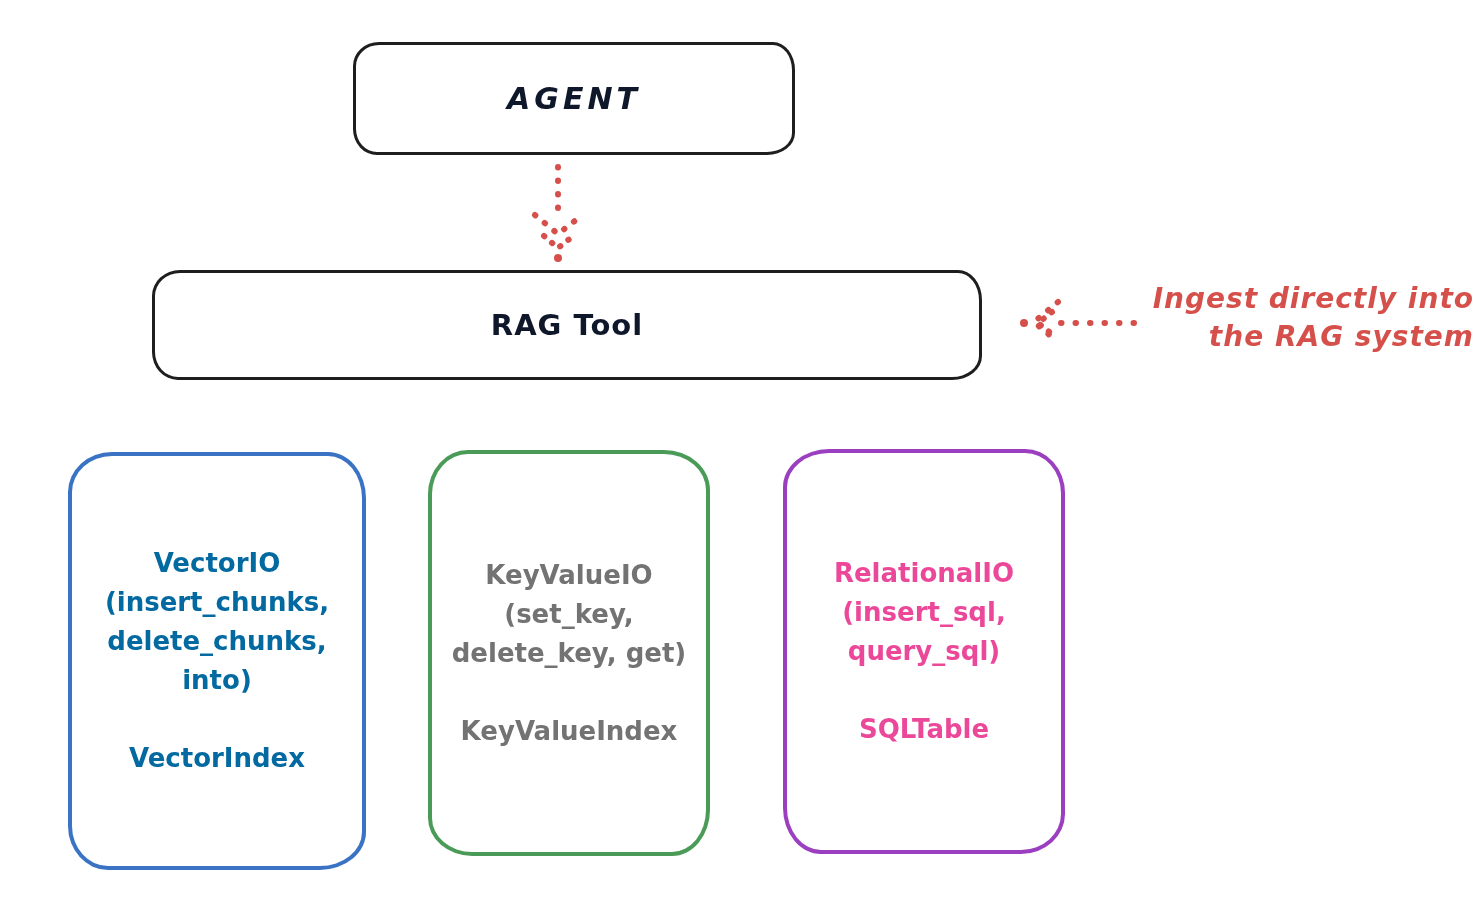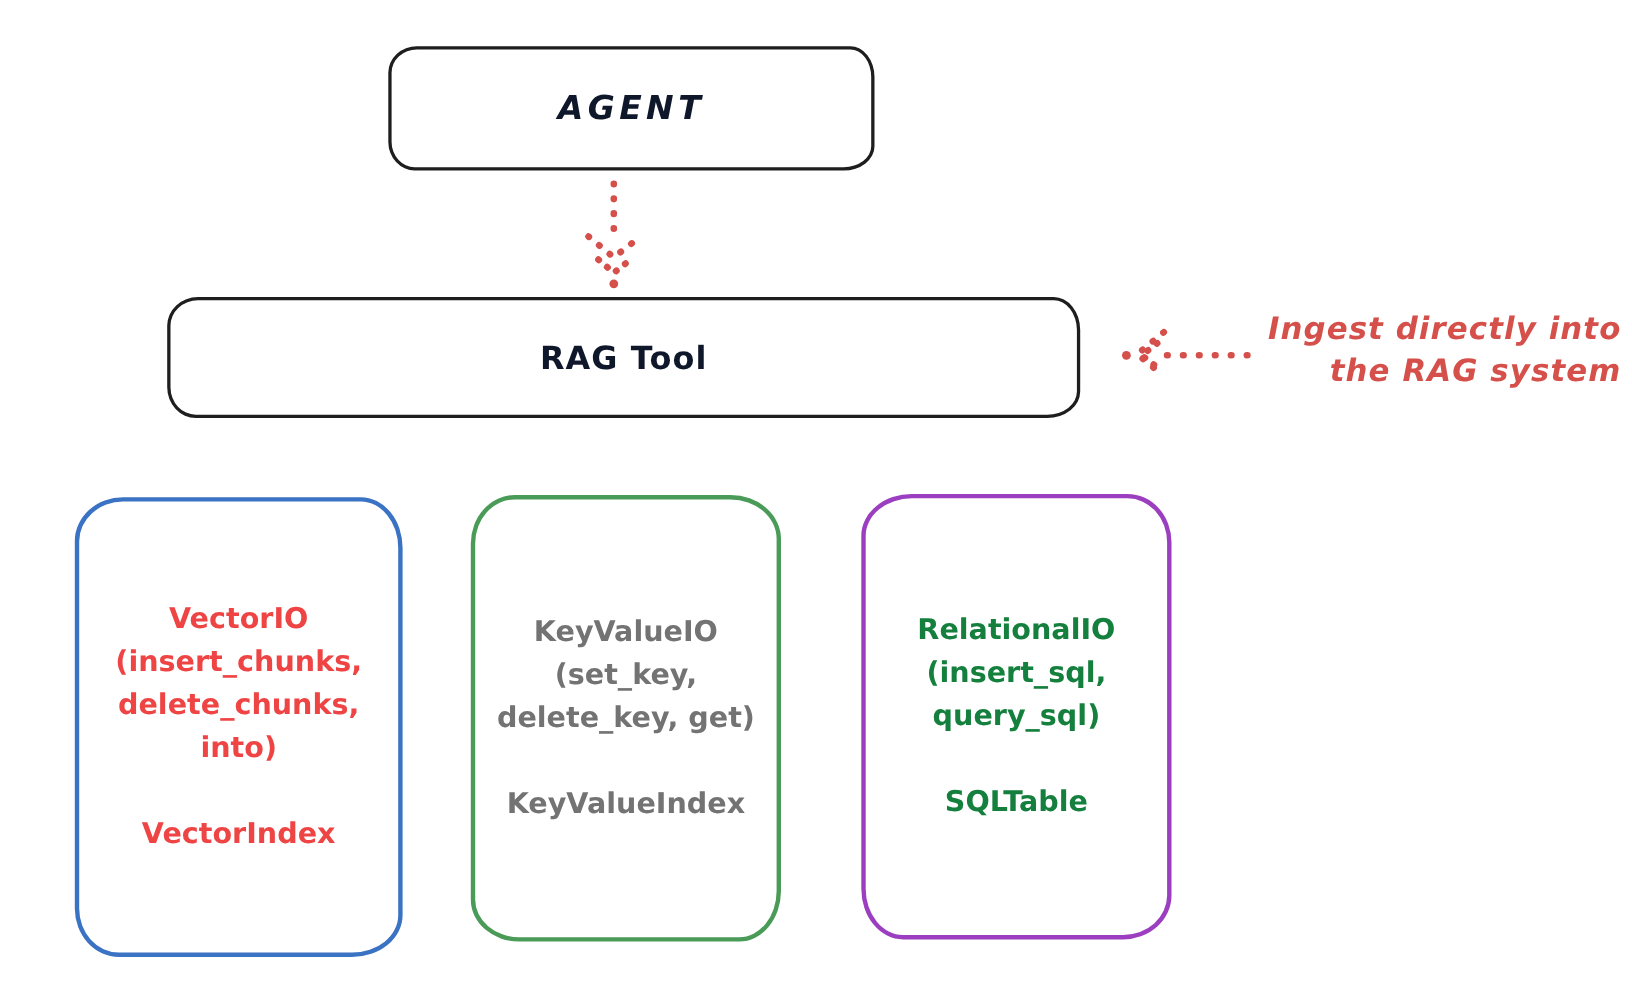--- a/index.html
+++ b/index.html
@@ -61,35 +61,35 @@
     background: #ffffff;
     text-align: center;
     font-size: 26px;
     font-weight: 600;
     line-height: 39px;
   }
   .io-blue {
     left: 68px; top: 452px;
     width: 298px; height: 418px;
     border: 4px solid #3b73c4;
-    color: #ef4444;
+    color: #0369a1;
     border-radius: 44px 38px 46px 40px / 40px 46px 38px 44px;
   }
   .io-green {
     left: 428px; top: 450px;
     width: 282px; height: 406px;
     border: 4px solid #4a9b57;
     color: #737373;
     border-radius: 40px 46px 38px 44px / 44px 40px 46px 38px;
   }
   .io-purple {
     left: 783px; top: 449px;
     width: 282px; height: 405px;
     border: 4px solid #9b3fc0;
-    color: #15803d;
+    color: #ec4899;
     border-radius: 46px 40px 44px 38px / 38px 44px 40px 46px;
   }
   .io-index {
     margin-top: 39px;
   }
   
   .arrow-svg {
     position: absolute;
   }
   

